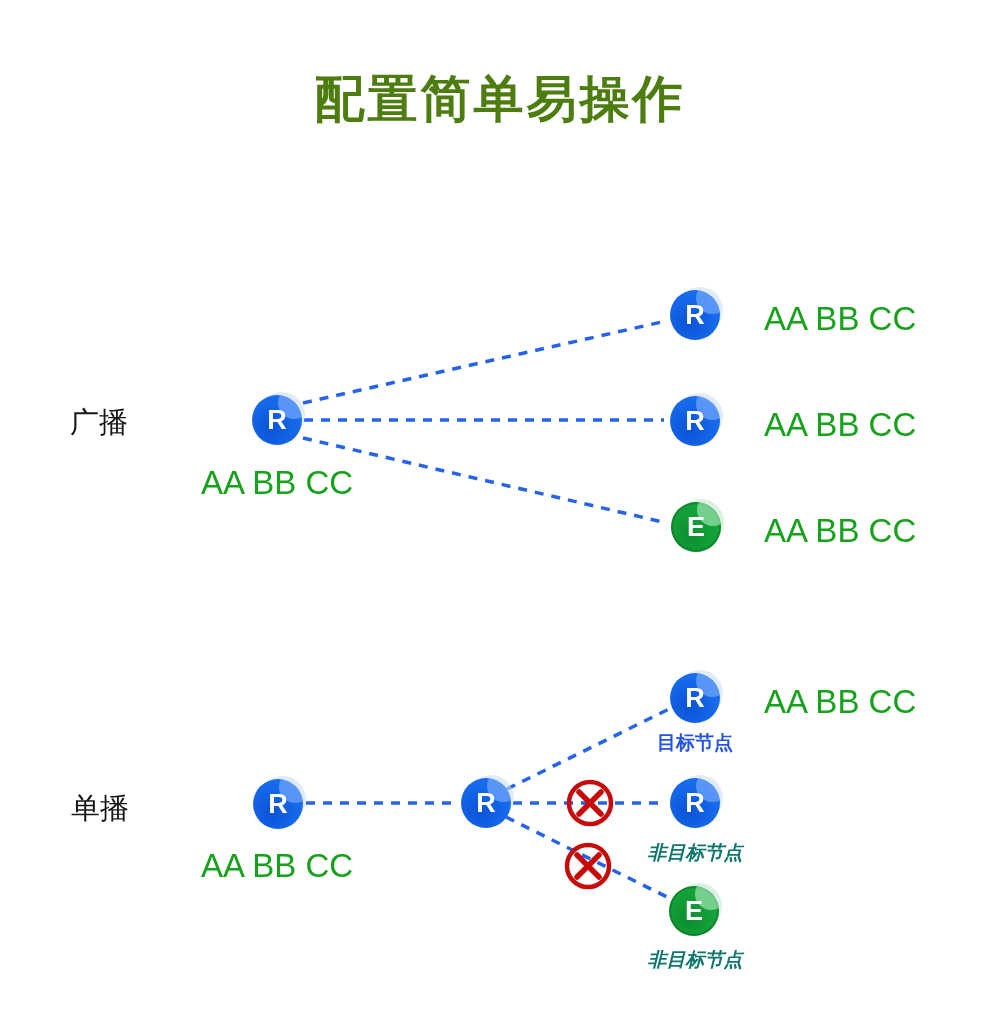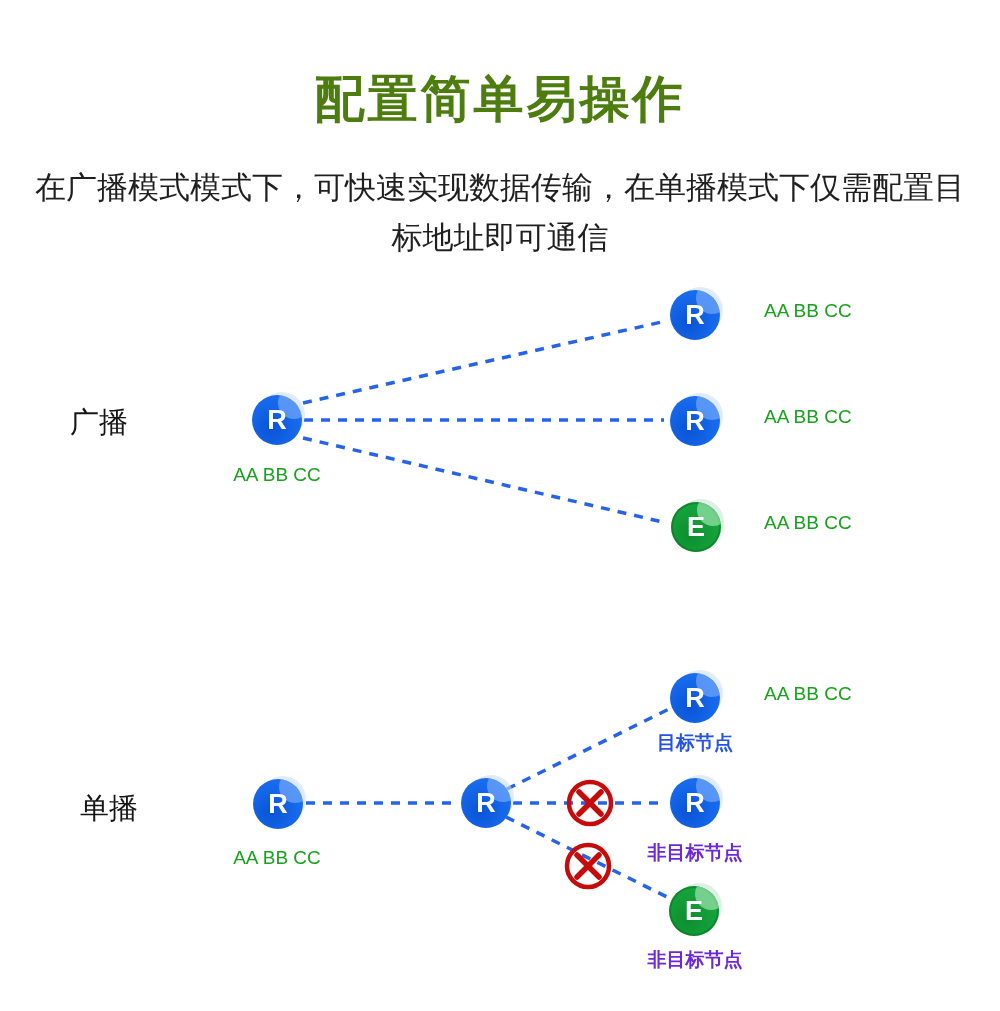--- a/index.html
+++ b/index.html
@@ -34,36 +34,35 @@
     background:radial-gradient(circle at 38% 66%, #0a53d6 0%, #1668ea 55%, #1f74f2 100%);
     box-shadow:5px -5px 0 -2px rgba(205,222,250,0.6);
   }
   .node.blue::before{background:rgba(140,185,255,0.55);}
   .node.green{
     background:radial-gradient(circle at 38% 66%, #0c8f2f 0%, #15a23b 60%, #1bab41 100%);
     box-shadow:inset 0 0 0 2px rgba(0,90,20,0.35), 5px -5px 0 -2px rgba(205,235,215,0.7);
   }
   .node.green::before{background:rgba(180,240,195,0.6);}
   .addr{
-    position:absolute;font-size:19px;color:#17a21c;white-space:nowrap;font-weight:400;
+    position:absolute;font-size:33px;color:#17a21c;white-space:nowrap;font-weight:400;
   }
   .addr.centered{width:200px;text-align:center;}
   .node-tag{
     position:absolute;width:100px;text-align:center;font-size:19px;font-weight:700;white-space:nowrap;
   }
   .node-tag.blue-text{color:#2453e6;text-align:center;}
-  .node-tag.red-text{color:#6d28d9;}
+  .node-tag.red-text{color:#0f766e;font-style:italic;}
 </style>
 </head>
 <body>
 
 <div class="canvas">
 
   <h1 class="page-title">配置简单易操作</h1>
-  <p class="page-subtitle">在广播模式模式下，可快速实现数据传输，在单播模式下仅需配置目标地址即可通信</p>
 
   <svg class="wires" viewBox="0 0 1000 1011">
 
     <line x1="303" y1="403" x2="666" y2="321"></line>
     <line x1="304" y1="420" x2="664" y2="420"></line>
     <line x1="303" y1="438" x2="667" y2="523"></line>
 
     <line x1="306" y1="803" x2="459" y2="803"></line>
     <line x1="507" y1="789" x2="669" y2="709"></line>
     <line x1="513" y1="803" x2="663" y2="803"></line>
@@ -94,21 +93,21 @@
   <div class="node blue" style="left:670px;top:396px;">
     <span>R</span>
   </div>
   <div class="addr" style="left:764px;top:406px;">AA BB CC</div>
 
   <div class="node green" style="left:671px;top:502px;">
     <span>E</span>
   </div>
   <div class="addr" style="left:764px;top:512px;">AA BB CC</div>
 
-  <div class="section-label" style="left:80px;top:789px;">单播</div>
+  <div class="section-label" style="left:71px;top:789px;">单播</div>
 
   <div class="node blue" style="left:253px;top:779px;">
     <span>R</span>
   </div>
   <div class="addr centered" style="left:177px;top:847px;">AA BB CC</div>
 
   <div class="node blue" style="left:461px;top:778px;">
     <span>R</span>
   </div>
 

